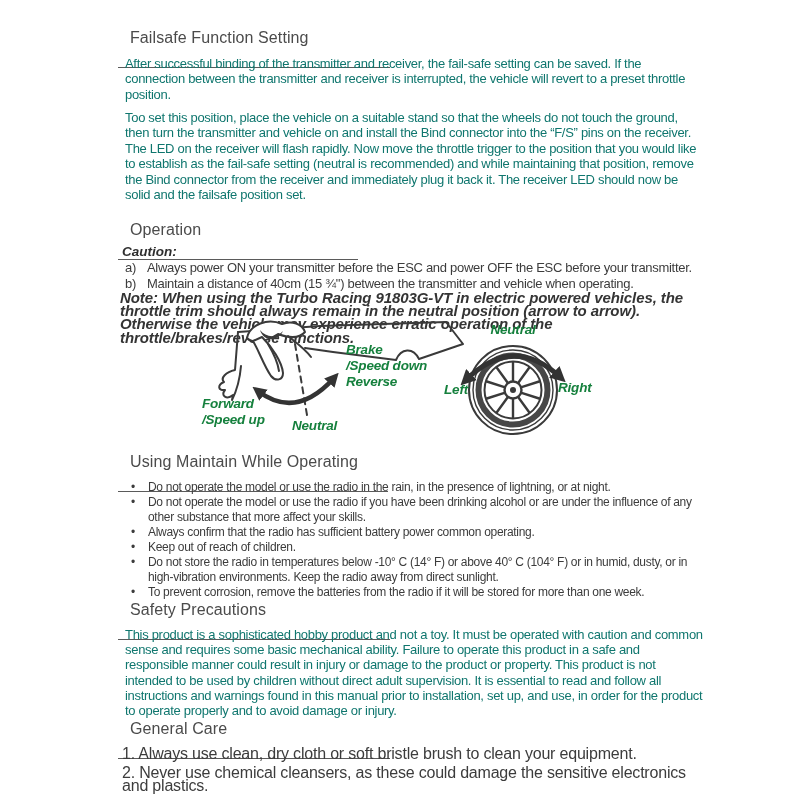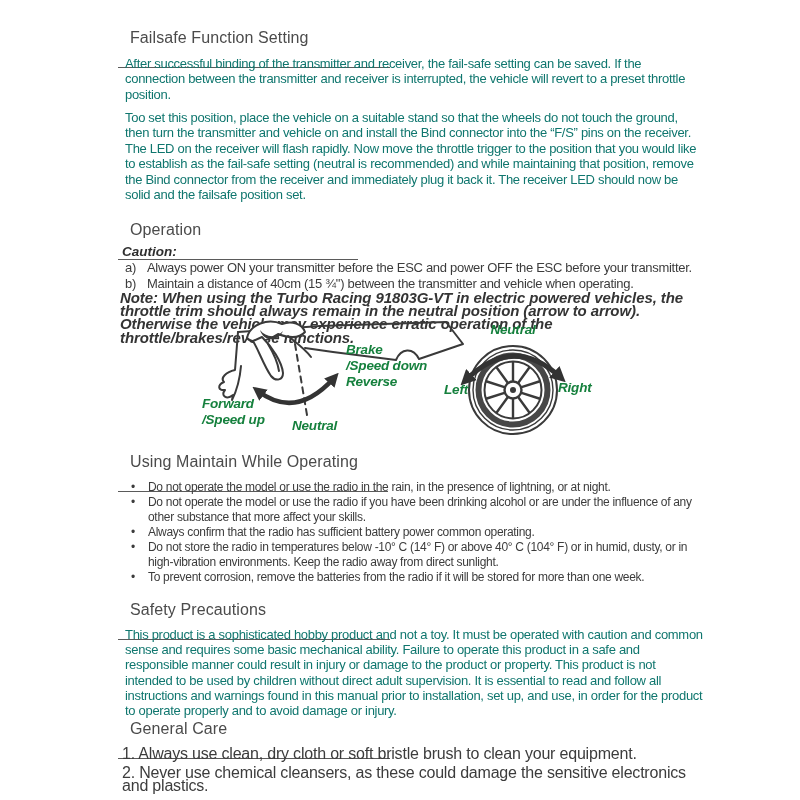--- a/index.html
+++ b/index.html
@@ -136,20 +136,23 @@
     <div class="bullet-row">
         <span>Do not operate the model or use the radio in the rain, in the presence of lightning, or at night.</span>
       </div>
     <div class="bullet-row">
         <span>Do not operate the model or use the radio if you have been drinking alcohol or are under the influence of any other substance that more affect your skills.</span>
       </div>
     <div class="bullet-row">
         <span>Always confirm that the radio has sufficient battery power common operating.</span>
       </div>
     <div class="bullet-row">
+        <span>Keep out of reach of children.</span>
+      </div>
+    <div class="bullet-row">
         <span>Do not store the radio in temperatures below -10° C (14° F) or above 40° C (104° F) or in humid, dusty, or in high-vibration environments. Keep the radio away from direct sunlight.</span>
       </div>
     <div class="bullet-row">
         <span>To prevent corrosion, remove the batteries from the radio if it will be stored for more than one week.</span>
       </div>
   </div>
 
   <div class="heading" style="left:118px; top:601px; width:272px">Safety Precautions</div>
   <div class="body-text" style="left:125px; top:627px; width:580px; line-height:15.2px">This product is a sophisticated hobby product and not a toy. It must be operated with caution and common sense and requires some basic mechanical ability. Failure to operate this product in a safe and responsible manner could result in injury or damage to the product or property. This product is not intended to be used by children without direct adult supervision. It is essential to read and follow all instructions and warnings found in this manual prior to installation, set up, and use, in order for the product to operate properly and to avoid damage or injury.</div>
 

